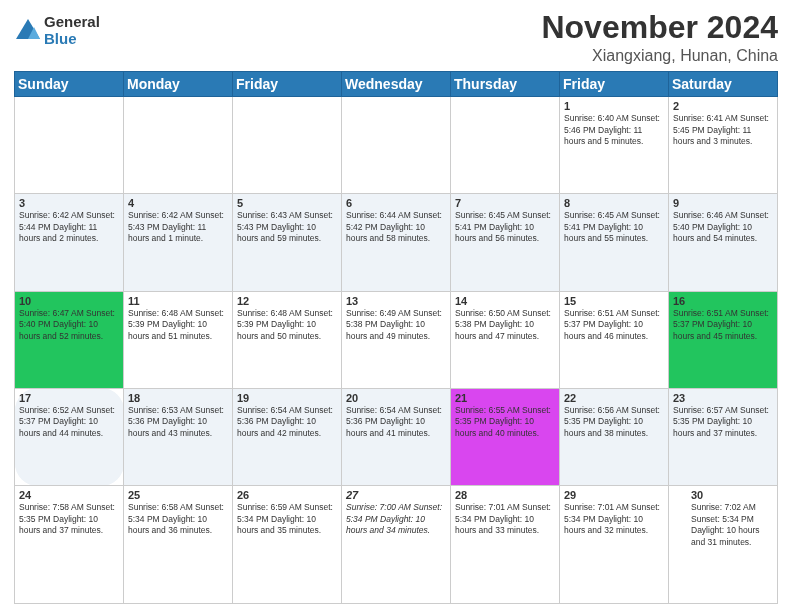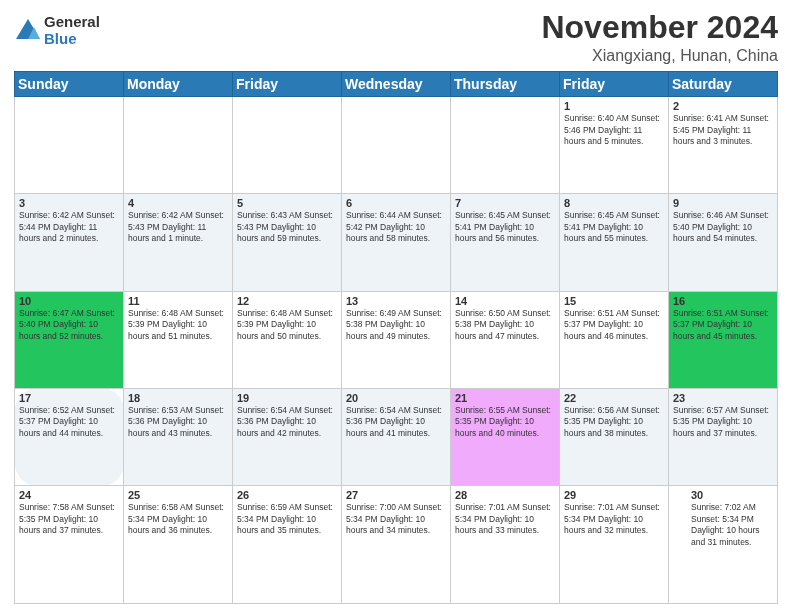--- a/index.html
+++ b/index.html
@@ -273,21 +273,21 @@
             <div class="day-info">Sunrise: 6:54 AM
 Sunset: 5:36 PM
 Daylight: 10 hours and 42 minutes.</div>
           </td>
           <td style="background: rgb(238, 243, 248);">
             <span class="day-num">20</span>
             <div class="day-info">Sunrise: 6:54 AM
 Sunset: 5:36 PM
 Daylight: 10 hours and 41 minutes.</div>
           </td>
-          <td style="background: #f0abfc; margin-top: 36px;">
+          <td style="background: #d946ef; margin-top: 36px;">
             <span class="day-num">21</span>
             <div class="day-info">Sunrise: 6:55 AM
 Sunset: 5:35 PM
 Daylight: 10 hours and 40 minutes.</div>
           </td>
           <td style="background: rgb(238, 243, 248);">
             <span class="day-num">22</span>
             <div class="day-info">Sunrise: 6:56 AM
 Sunset: 5:35 PM
 Daylight: 10 hours and 38 minutes.</div>
@@ -311,21 +311,21 @@
             <div class="day-info">Sunrise: 6:58 AM
 Sunset: 5:34 PM
 Daylight: 10 hours and 36 minutes.</div>
           </td>
           <td style="background: rgb(255, 255, 255);">
             <span class="day-num">26</span>
             <div class="day-info">Sunrise: 6:59 AM
 Sunset: 5:34 PM
 Daylight: 10 hours and 35 minutes.</div>
           </td>
-          <td style="background: rgb(255, 255, 255);">
+          <td style="background: rgb(255, 255, 255); font-style: italic;">
             <span class="day-num">27</span>
             <div class="day-info">Sunrise: 7:00 AM
 Sunset: 5:34 PM
 Daylight: 10 hours and 34 minutes.</div>
           </td>
           <td style="background: rgb(255, 255, 255);">
             <span class="day-num">28</span>
             <div class="day-info">Sunrise: 7:01 AM
 Sunset: 5:34 PM
 Daylight: 10 hours and 33 minutes.</div>

